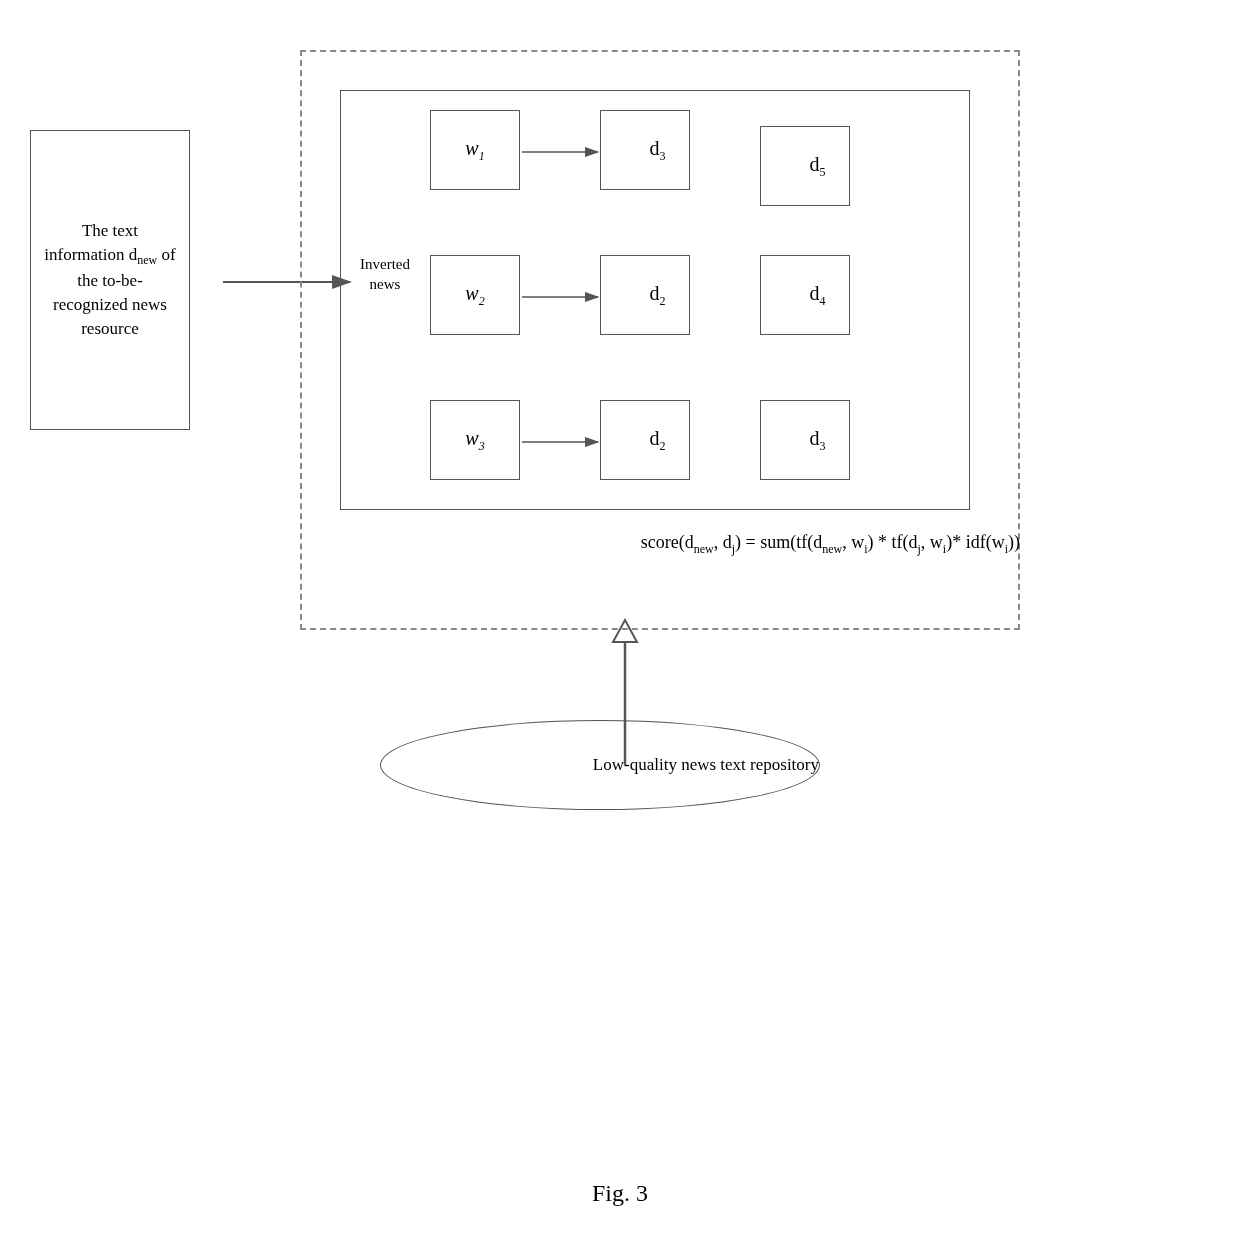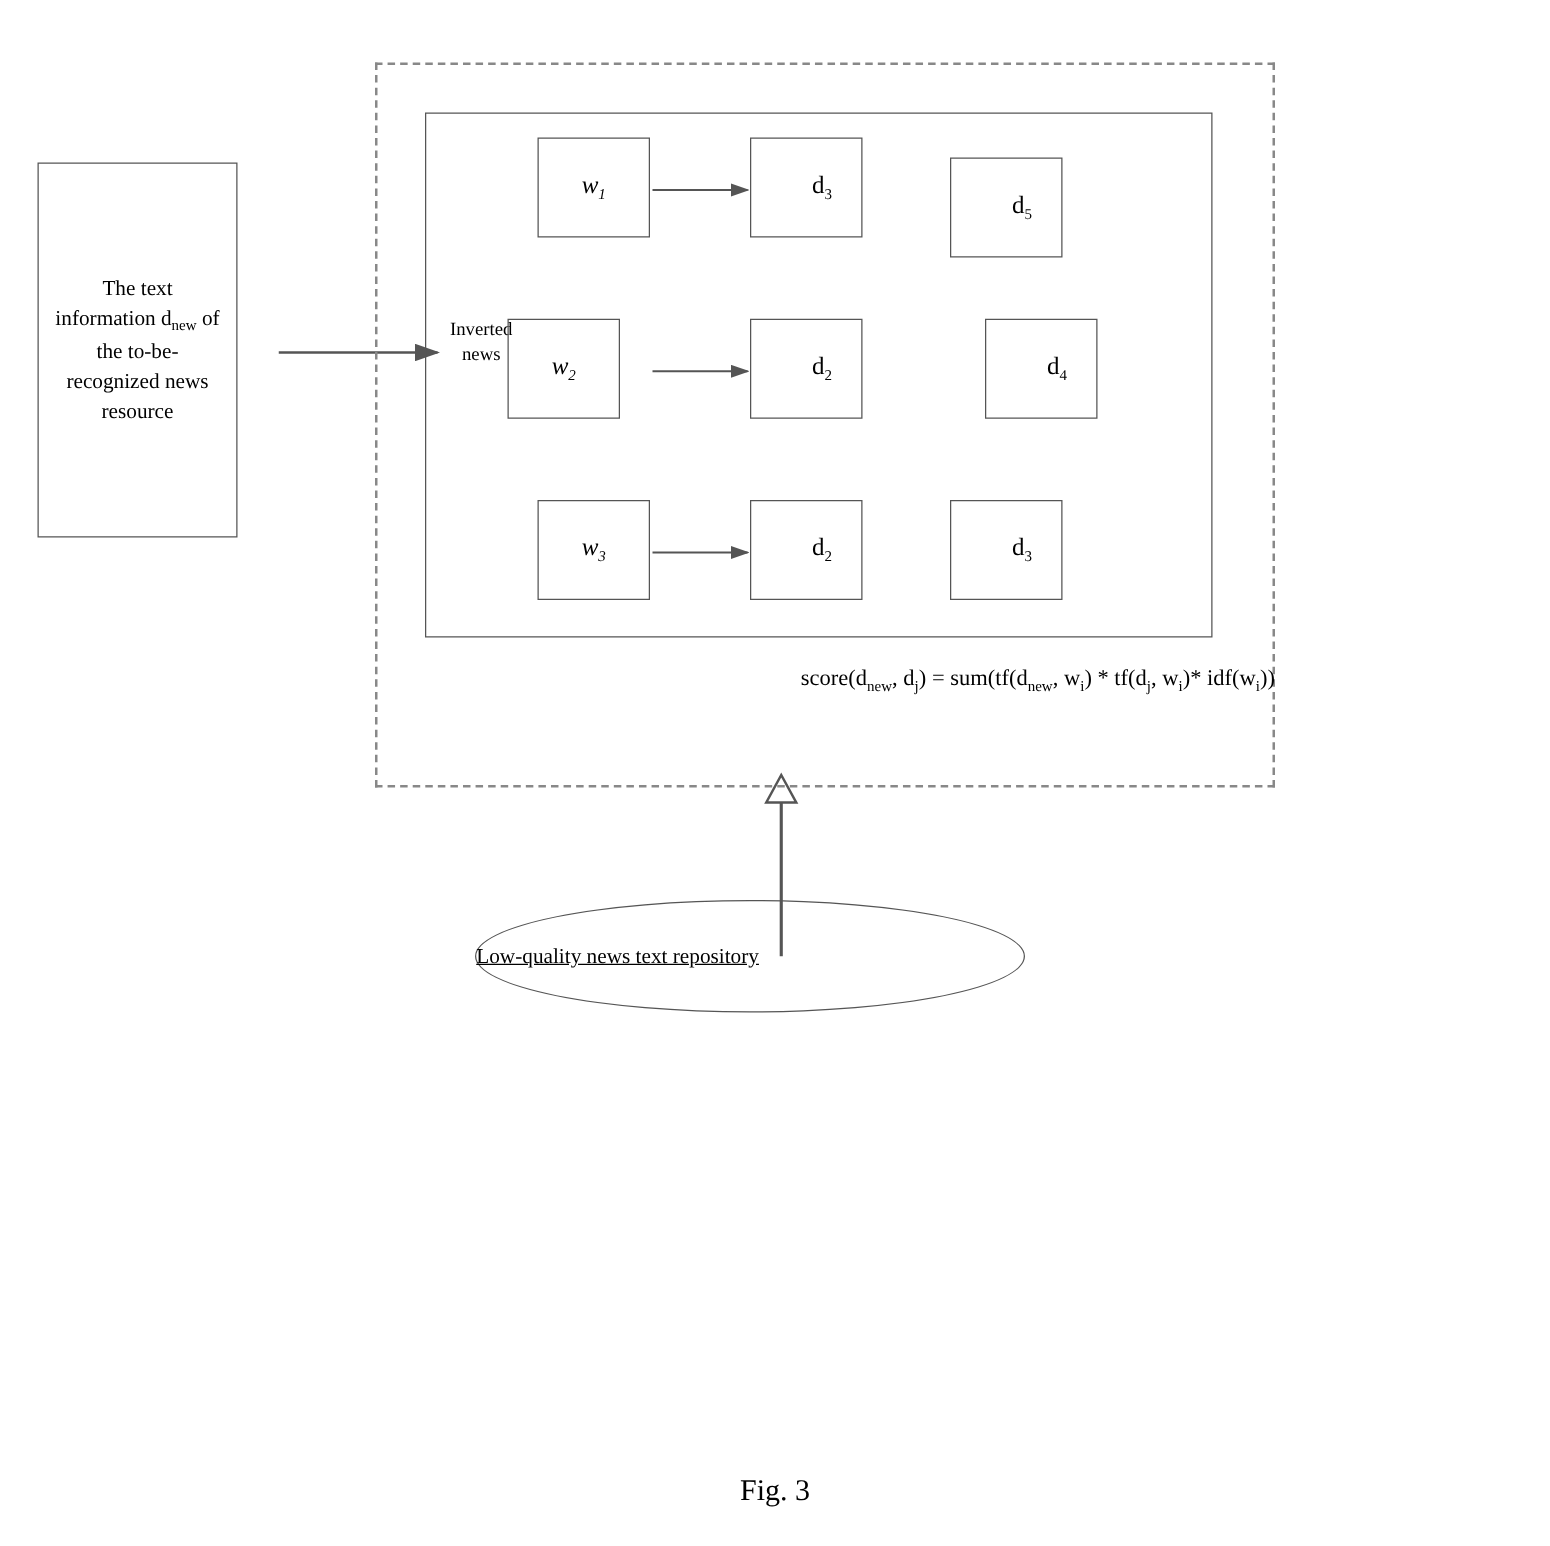--- a/index.html
+++ b/index.html
@@ -67,21 +67,21 @@
       height: 80px;
       border: 1.5px solid #555;
       display: flex;
       align-items: center;
       justify-content: center;
       font-size: 20px;
       font-style: italic;
     }
 
     .w1 { left: 430px; top: 110px; }
-    .w2 { left: 406px; top: 255px; }
+    .w2 { left: 430px; top: 255px; }
     .w3 { left: 430px; top: 400px; }
 
     
     .doc-box {
       position: absolute;
       width: 90px;
       height: 80px;
       border: 1.5px solid #555;
       display: flex;
       align-items: center;
@@ -89,21 +89,21 @@
       font-size: 20px;
       padding-left: 25px;
     }
 
     .d3a { left: 600px; top: 110px; }
     .d2a { left: 600px; top: 255px; }
     .d2b { left: 600px; top: 400px; }
 
     
     .d5 { left: 760px; top: 126px; }
-    .d4 { left: 760px; top: 255px; margin-left: 28px; }
+    .d4 { left: 760px; top: 255px; }
     .d3b { left: 760px; top: 400px; }
 
     
     .score-formula {
       position: absolute;
       left: 300px;
       top: 532px;
       width: 720px;
       text-align: right;
       font-size: 18px;
@@ -113,23 +113,22 @@
     .ellipse {
       position: absolute;
       left: 380px;
       top: 720px;
       width: 440px;
       height: 90px;
       border: 1.5px solid #555;
       border-radius: 50%;
       display: flex;
       align-items: center;
-      justify-content: flex-start;
+      justify-content: flex-end;
       font-size: 17px;
-      text-decoration: underline;
     }
 
     
     .fig-label {
       position: absolute;
       bottom: 30px;
       left: 50%;
       transform: translateX(-50%);
       font-size: 24px;
     }

